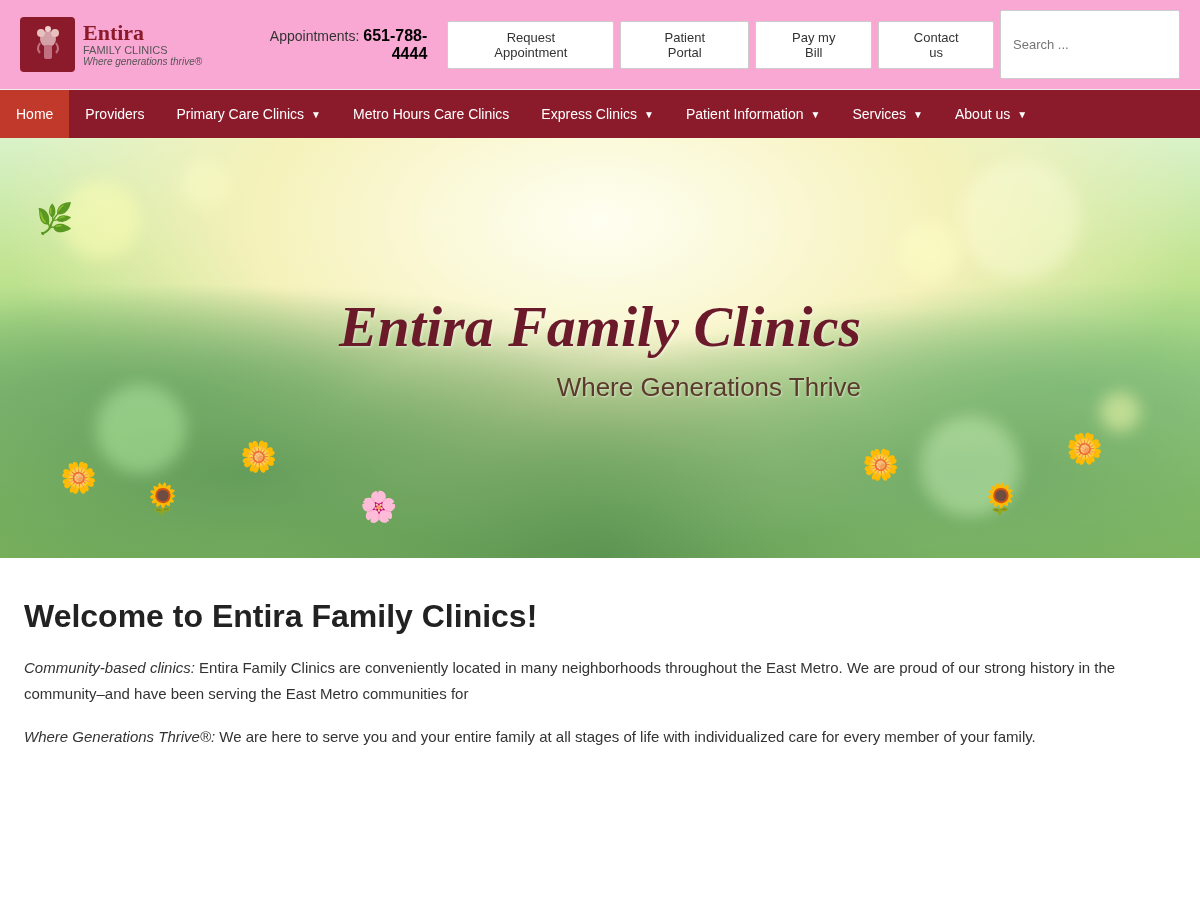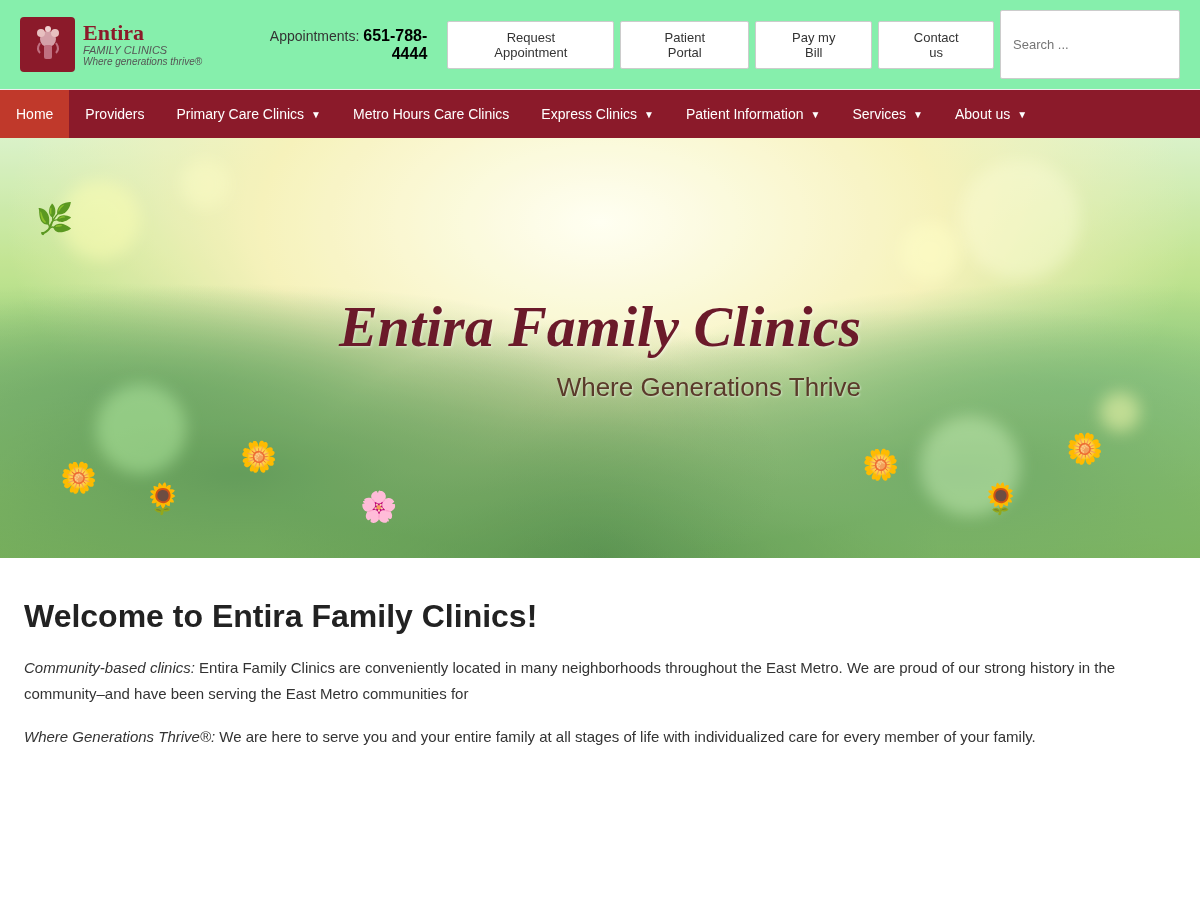--- a/index.html
+++ b/index.html
@@ -3,21 +3,21 @@
   <meta charset="utf-8">
   <style>
     * { margin: 0; padding: 0; box-sizing: border-box; }
     body { font-family: Arial, sans-serif; width: 1200px; background: #fff; }
 
     
     .header {
       display: flex;
       align-items: center;
       padding: 10px 20px;
-      background: #86efac;
+      background: #f9a8d4;
       border-bottom: 1px solid #eee;
       gap: 20px;
     }
     .logo-area {
       display: flex;
       align-items: center;
       gap: 8px;
       min-width: 200px;
     }
     .logo-icon {
@@ -42,21 +42,20 @@
     .logo-brand {
       font-size: 22px;
       font-weight: bold;
       color: #8b1a2a;
       font-family: 'Georgia', serif;
       line-height: 1;
     }
     .logo-sub {
       font-size: 11px;
       color: #555;
-      font-style: italic;
     }
     .logo-tagline {
       font-size: 10px;
       color: #555;
       font-style: italic;
     }
     .appointments {
       font-size: 14px;
       color: #333;
       margin-left: 8px;

